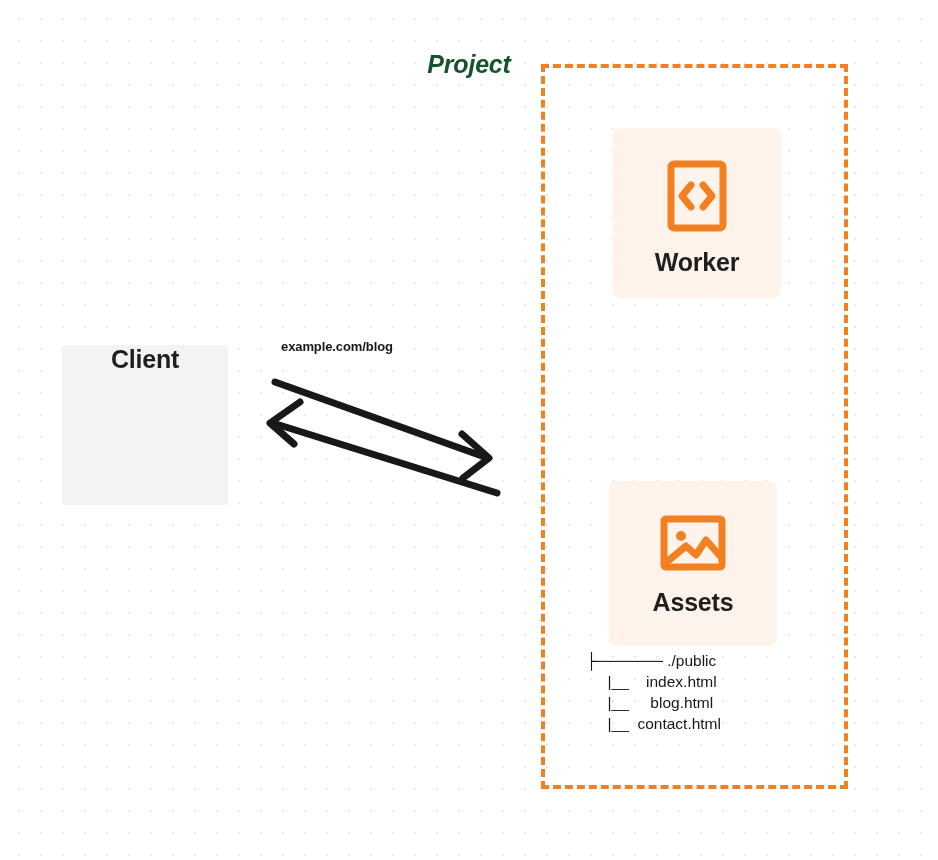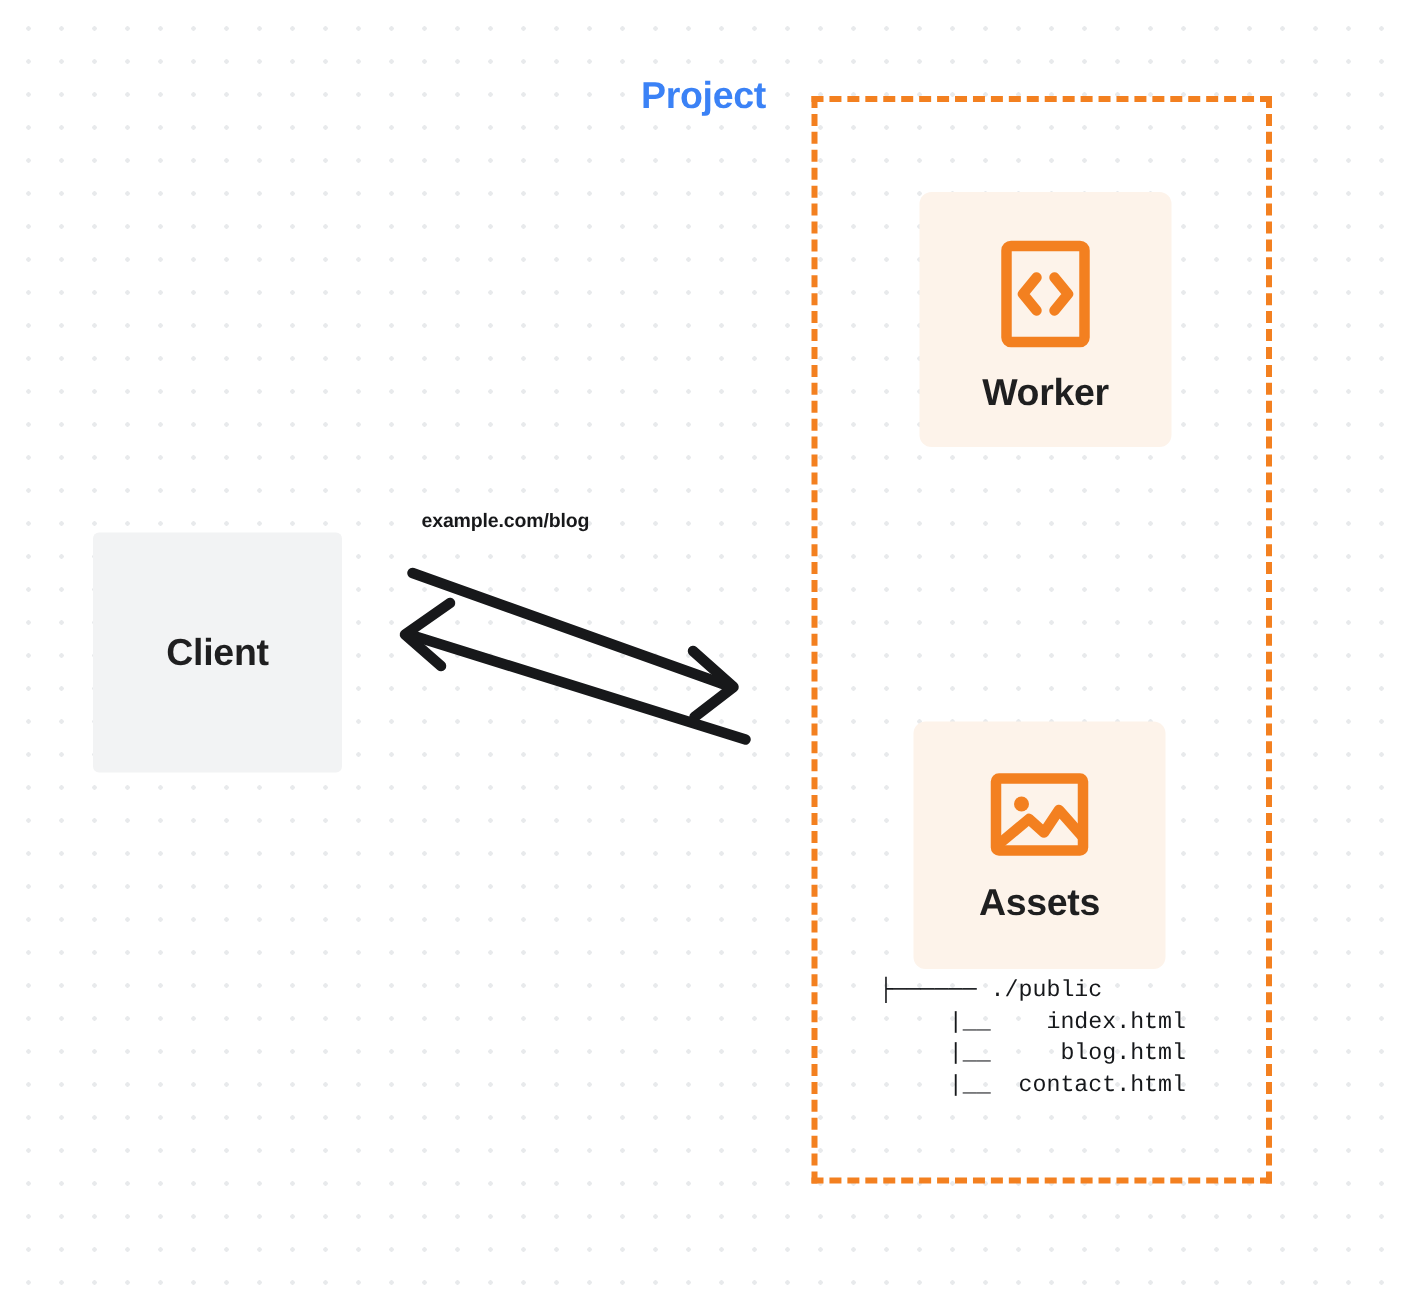--- a/index.html
+++ b/index.html
@@ -21,27 +21,26 @@
     background-color: #ffffff;
     background-image: radial-gradient(circle, #e8eaec 1.4px, rgba(255,255,255,0) 1.6px);
     background-size: 22px 22px;
     background-position: 8px 8px;
   }
 
   
   .client-node {
     position: absolute;
     left: 62px;
-    top: 355px;
+    top: 345px;
     width: 166px;
     height: 160px;
     background: #f2f3f4;
     border-radius: 4px;
     display: flex;
-    align-items: center;
     justify-content: center;
   }
   .client-label {
     font-size: 25px;
     font-weight: bold;
     color: #1f1f20;
     letter-spacing: -0.2px;
   }
 
   
@@ -77,25 +76,26 @@
   .project-title {
     position: absolute;
     left: 0;
     right: 0;
     top: 50px;
     text-align: center;
     pointer-events: none;
   }
   .project-title span {
     background: #ffffff;
-    color: #3b82f6;
+    color: #14532d;
     font-size: 25px;
     font-weight: bold;
     padding: 0 6px;
     letter-spacing: -0.2px;
+    font-style: italic;
   }
 
   
   .card {
     position: absolute;
     width: 168px;
     background: #fdf3ea;
     border-radius: 8px;
     display: flex;
     flex-direction: column;
@@ -124,21 +124,21 @@
     font-weight: bold;
     color: #1f1f20;
     letter-spacing: -0.2px;
   }
 
   
   .file-tree {
     position: absolute;
     left: 586px;
     top: 650px;
-    font-family: Liberation Mono, monospace;
+    font-family: Liberation Sans, sans-serif;
     font-size: 15.5px;
     line-height: 21px;
     color: #16181b;
     white-space: pre;
     letter-spacing: 0px;
   }
 </style>
 </head>
 <body>
 

